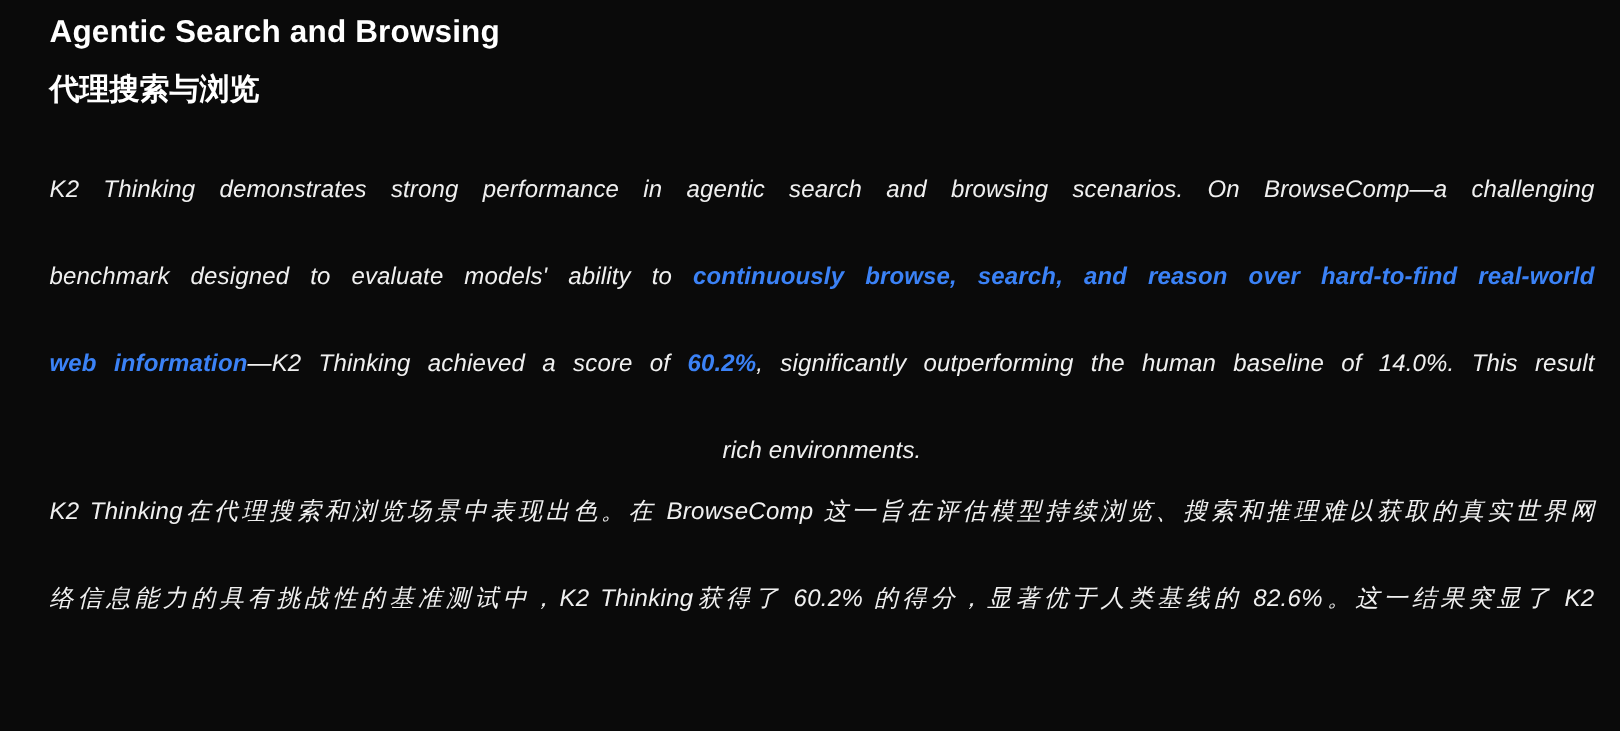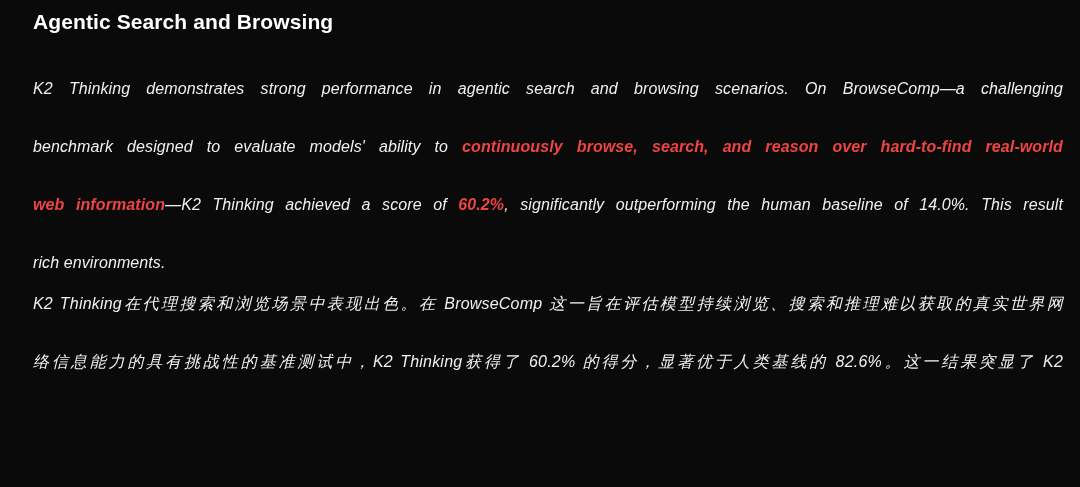--- a/index.html
+++ b/index.html
@@ -48,41 +48,42 @@
     text-align: justify;
     text-justify: inter-word;
     color: #f0f0f0;
     letter-spacing: 0.1px;
     font-style: italic;
   }
   p.para + p.para { margin-top: 12px; }
   p.para.zh {
     letter-spacing: 0.2px;
   }
-  .b { font-weight: bold; color: #ef4444; }
+  .b { font-weight: bold; color: #3b82f6; }
   
   .para .jline {
     display: block;
     text-align: justify;
     text-justify: inter-word;
   }
   .para .jline::after {
     content: "";
     display: inline-block;
     width: 100%;
   }
   .para .jline.last::after { display: none; }
-  .para .jline.last { text-align: left; }
+  .para .jline.last { text-align: center; }
 </style>
 </head>
 <body>
 
 <div id="page" style="background: rgb(10, 10, 10); color: rgb(240, 240, 240); padding-left: 33px;">
 
   <h1 class="doc-title">Agentic Search and Browsing</h1>
+  <h2 class="doc-subtitle">代理搜索与浏览</h2>
 
   <div class="rule-gap"></div>
 
   <p class="para en">
       <span class="jline"><span>K2 Thinking demonstrates strong performance in agentic search and browsing scenarios. On BrowseComp—a challenging</span></span>
       <span class="jline"><span>benchmark designed to evaluate models' ability to </span><span class="b">continuously browse, search, and reason over hard-to-find real-world</span></span>
       <span class="jline"><span class="b">web information</span><span>—K2 Thinking achieved a score of </span><span class="b">60.2%</span><span>, significantly outperforming the human baseline of 14.0%. This result</span></span>
       <span class="jline last"><span>rich environments.</span></span>
     </p>
   <p class="para zh">

